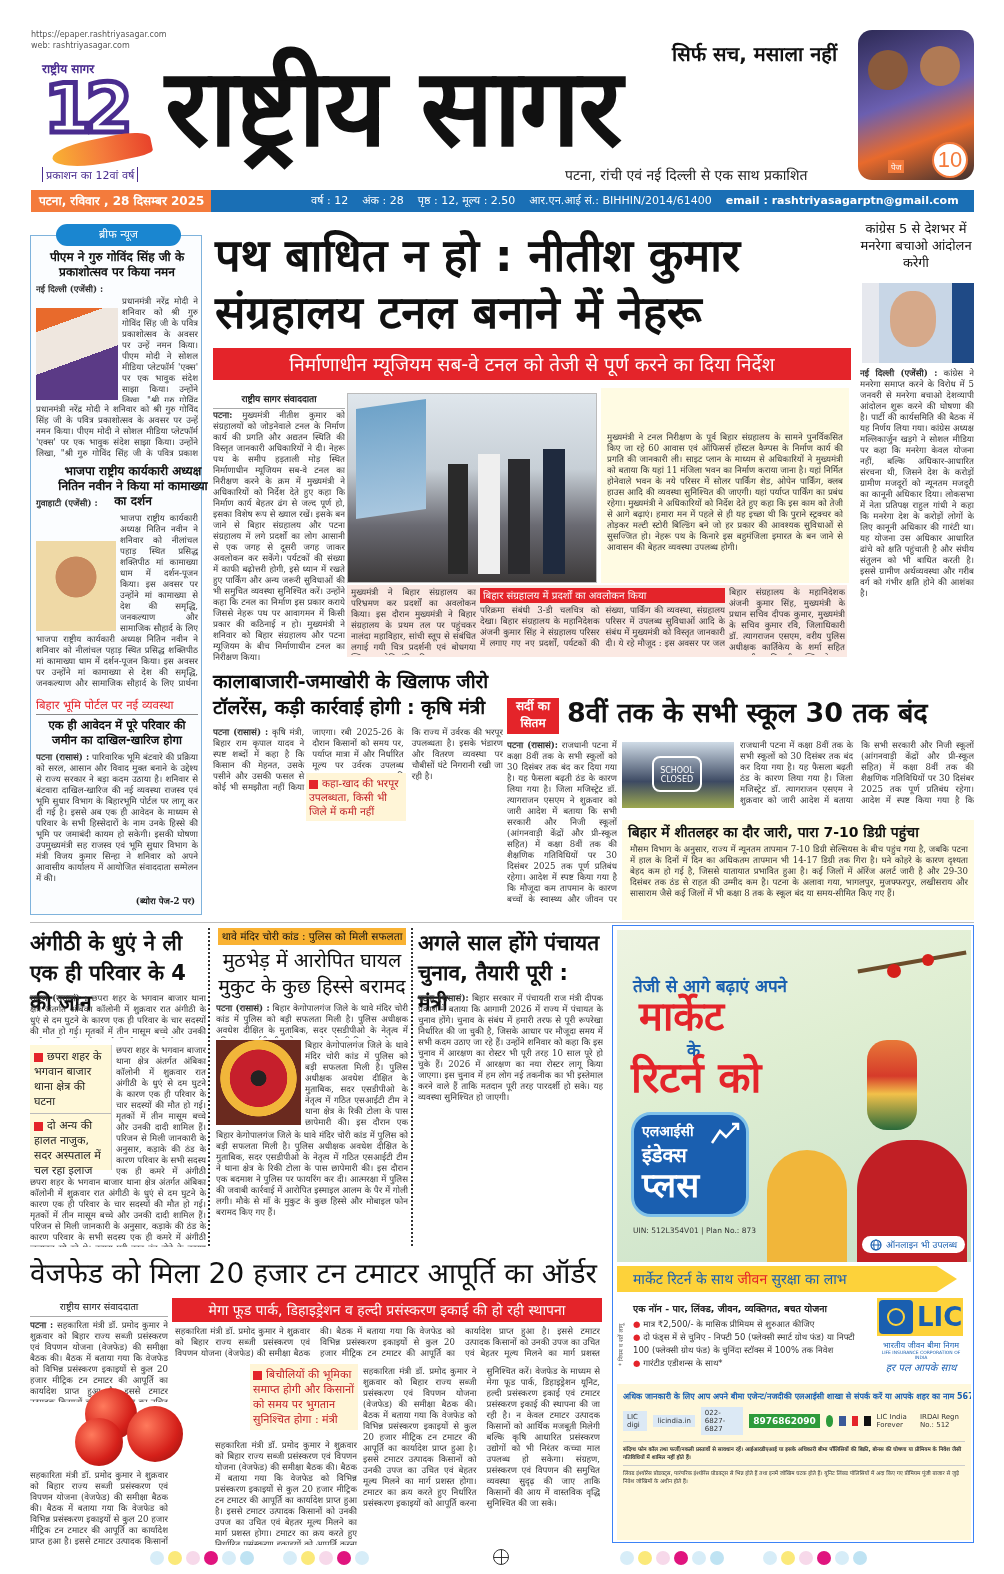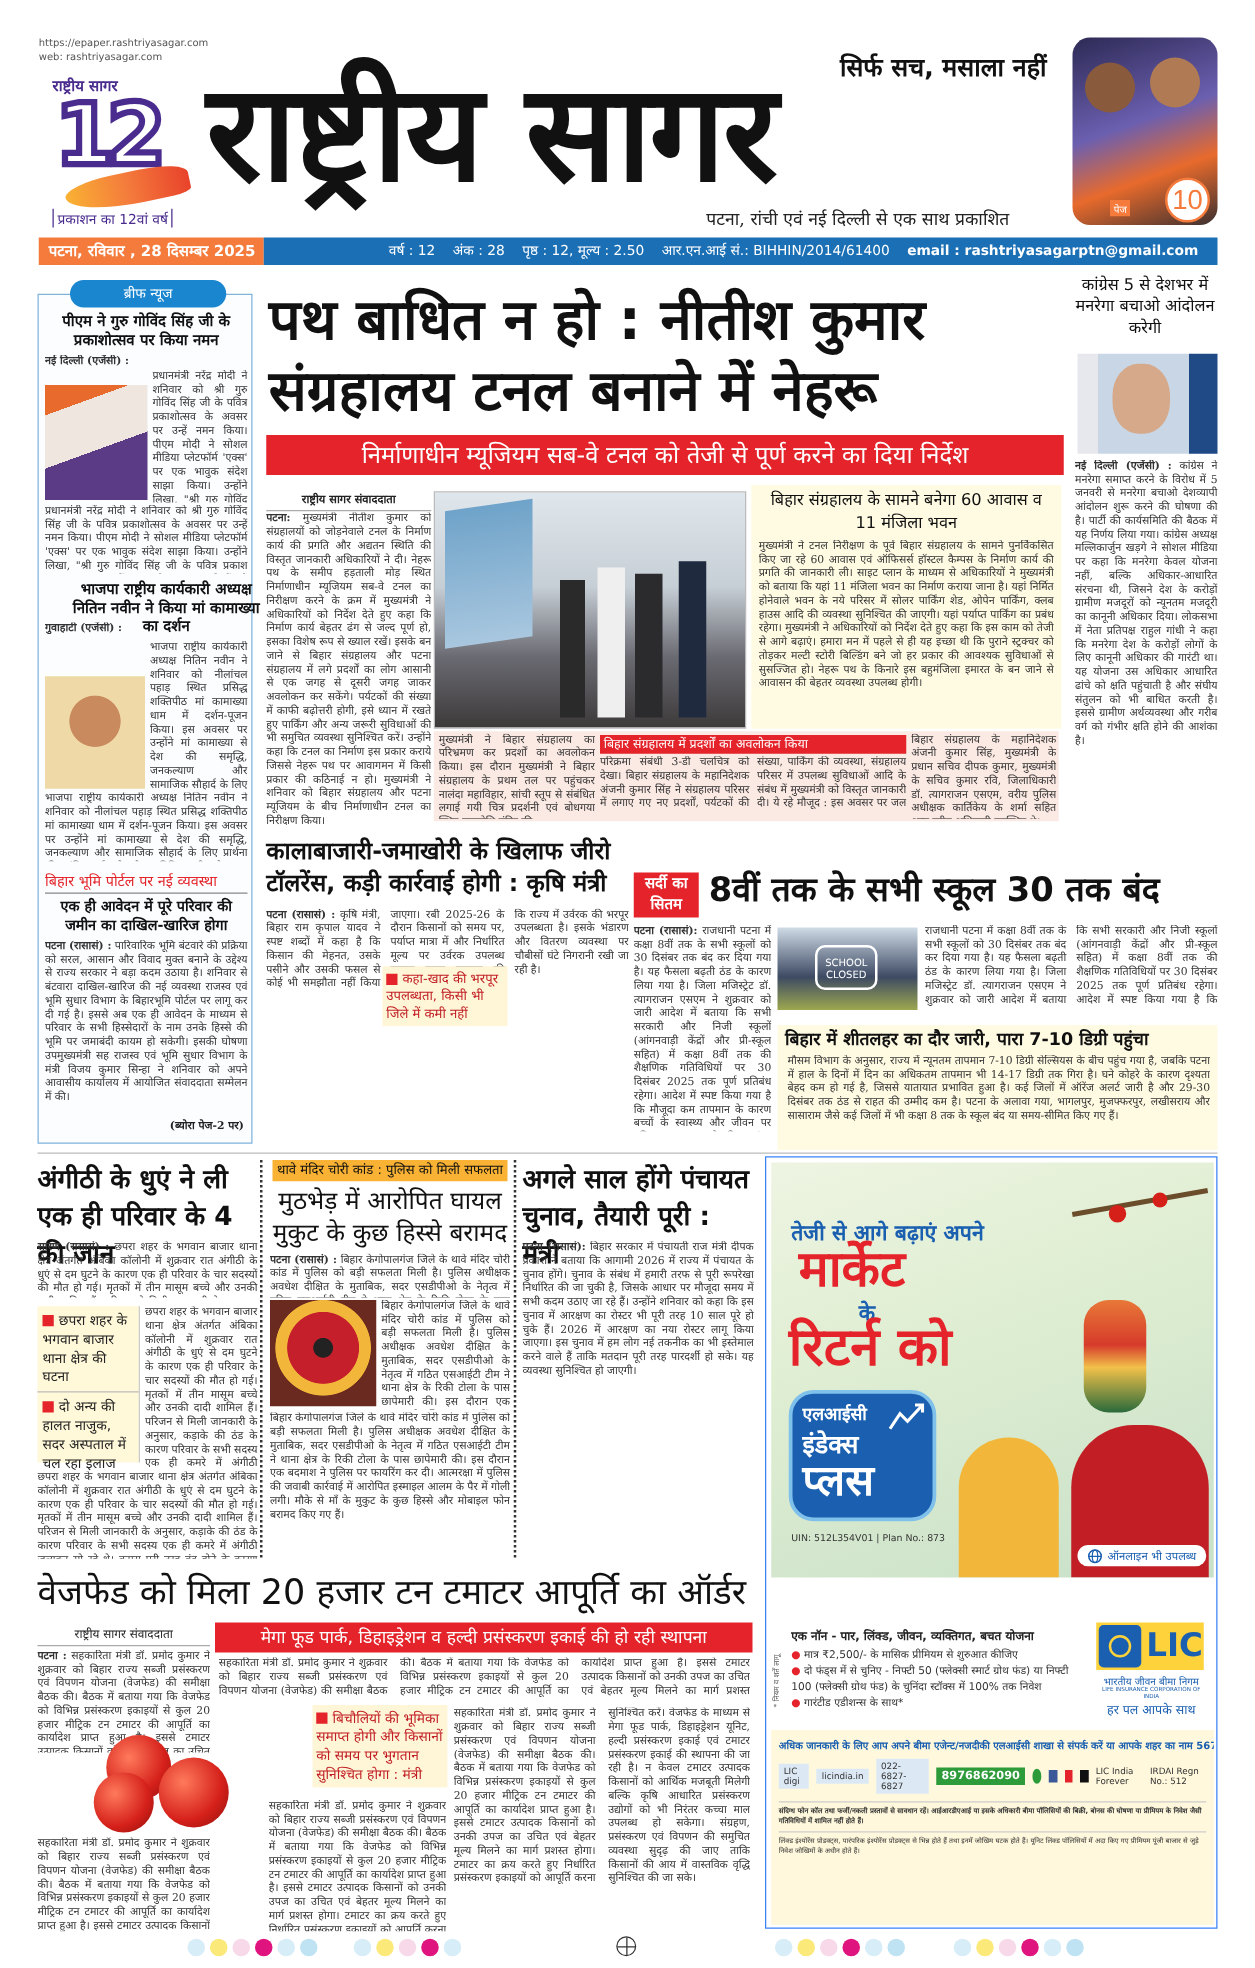--- a/index.html
+++ b/index.html
@@ -92,21 +92,20 @@
 </div>
 
 <div class="abs" style="left:347px;top:585px;width:500px;height:72px;background:#fbe9e3">
   <div class="body-text" style="position:absolute;left:4px;top:2px;width:125px;height:68px;overflow:hidden">मुख्यमंत्री ने बिहार संग्रहालय का परिभ्रमण कर प्रदर्शों का अवलोकन किया। इस दौरान मुख्यमंत्री ने बिहार संग्रहालय के प्रथम तल पर पहुंचकर नालंदा महाविहार, सांची स्तूप से संबंधित लगाई गयी चित्र प्रदर्शनी एवं बोधगया स्थित महाबोधि मंदिर की</div>
   <div class="redbar" style="position:absolute;left:133px;top:3px;width:245px;height:15px;font-size:10px;line-height:15px;padding-left:3px;white-space:nowrap;overflow:hidden">बिहार संग्रहालय में प्रदर्शों का अवलोकन किया</div>
   <div class="body-text" style="position:absolute;left:133px;top:20px;width:245px;height:50px;overflow:hidden;column-count:2;column-gap:6px">परिक्रमा संबंधी 3-डी चलचित्र को देखा। बिहार संग्रहालय के महानिदेशक अंजनी कुमार सिंह ने संग्रहालय परिसर में लगाए गए नए प्रदर्शों, पर्यटकों की संख्या, पार्किंग की व्यवस्था, संग्रहालय परिसर में उपलब्ध सुविधाओं आदि के संबंध में मुख्यमंत्री को विस्तृत जानकारी दी। ये रहे मौजूद : इस अवसर पर जल संसाधन सह संसदीय कार्य मंत्री विजय कुमार चौधरी,</div>
   <div class="body-text" style="position:absolute;left:382px;top:2px;width:116px;height:68px;overflow:hidden">बिहार संग्रहालय के महानिदेशक अंजनी कुमार सिंह, मुख्यमंत्री के प्रधान सचिव दीपक कुमार, मुख्यमंत्री के सचिव कुमार रवि, जिलाधिकारी डॉ. त्यागराजन एसएम, वरीय पुलिस अधीक्षक कार्तिकेय के शर्मा सहित अन्य वरीय अधिकारी उपस्थित थे।</div>
 </div>
 
 <div class="abs" style="left:601px;top:388px;width:248px;height:195px;background:#fffbe3">
-  <div class="sans" style="padding:4px 6px 0;font-size:13px;line-height:18px;text-align:center;color:#111">बिहार संग्रहालय के सामने बनेगा 60 आवास व 11 मंजिला भवन</div>
   <div class="body-text" style="position:absolute;left:6px;top:44px;width:236px;height:148px;overflow:hidden">मुख्यमंत्री ने टनल निरीक्षण के पूर्व बिहार संग्रहालय के सामने पुनर्विकसित किए जा रहे 60 आवास एवं ऑफिसर्स हॉस्टल कैम्पस के निर्माण कार्य की प्रगति की जानकारी ली। साइट प्लान के माध्यम से अधिकारियों ने मुख्यमंत्री को बताया कि यहां 11 मंजिला भवन का निर्माण कराया जाना है। यहां निर्मित होनेवाले भवन के नये परिसर में सोलर पार्किंग शेड, ओपेन पार्किंग, क्लब हाउस आदि की व्यवस्था सुनिश्चित की जाएगी। यहां पर्याप्त पार्किंग का प्रबंध रहेगा। मुख्यमंत्री ने अधिकारियों को निर्देश देते हुए कहा कि इस काम को तेजी से आगे बढ़ाएं। हमारा मन में पहले से ही यह इच्छा थी कि पुराने स्ट्रक्चर को तोड़कर मल्टी स्टोरी बिल्डिंग बने जो हर प्रकार की आवश्यक सुविधाओं से सुसज्जित हो। नेहरू पथ के किनारे इस बहुमंजिला इमारत के बन जाने से आवासन की बेहतर व्यवस्था उपलब्ध होगी।</div>
 </div>
 
 <div class="abs" style="left:858px;top:220px;width:116px">
   <div class="sans" style="font-size:13px;line-height:17px;text-align:center;color:#111">कांग्रेस 5 से देशभर में मनरेगा बचाओ आंदोलन करेगी</div>
 </div>
 <div class="abs" style="left:862px;top:283px;width:112px;height:80px;background:linear-gradient(90deg,#e6e8ee 0 15%,#c8d6e6 15% 80%,#1f4a86 80%)">
   <div style="position:absolute;left:28px;top:8px;width:46px;height:56px;border-radius:45%;background:#d6a98a"></div>
 </div>
 <div class="abs body-text" style="left:860px;top:368px;width:114px;height:300px;overflow:hidden"><b>नई दिल्ली (एजेंसी) :</b> <span>कांग्रेस ने मनरेगा समाप्त करने के विरोध में 5 जनवरी से मनरेगा बचाओ देशव्यापी आंदोलन शुरू करने की घोषणा की है। पार्टी की कार्यसमिति की बैठक में यह निर्णय लिया गया। कांग्रेस अध्यक्ष मल्लिकार्जुन खड़गे ने सोशल मीडिया पर कहा कि मनरेगा केवल योजना नहीं, बल्कि अधिकार-आधारित संरचना थी, जिसने देश के करोड़ों ग्रामीण मजदूरों को न्यूनतम मजदूरी का कानूनी अधिकार दिया। लोकसभा में नेता प्रतिपक्ष राहुल गांधी ने कहा कि मनरेगा देश के करोड़ों लोगों के लिए कानूनी अधिकार की गारंटी था। यह योजना उस अधिकार आधारित ढांचे को क्षति पहुंचाती है और संघीय संतुलन को भी बाधित करती है। इससे ग्रामीण अर्थव्यवस्था और गरीब वर्ग को गंभीर क्षति होने की आशंका है।</span></div>
@@ -194,38 +193,39 @@
     <div style="position:absolute;right:6px;top:306px;background:#fff;border-radius:12px;padding:2px 8px;font-size:9px;color:#1a5fb0;display:flex;align-items:center;gap:4px;font-family:'DejaVu Sans',sans-serif">
       <svg width="12" height="12">
           <circle cx="6" cy="6" r="5" fill="none" stroke="#1a5fb0" stroke-width="1.2"></circle>
           <ellipse cx="6" cy="6" rx="2.2" ry="5" fill="none" stroke="#1a5fb0"></ellipse>
           <line x1="1" y1="6" x2="11" y2="6" stroke="#1a5fb0"></line>
         </svg>
       <span>ऑनलाइन भी उपलब्ध</span>
     </div>
   </div>
 
+  <div class="sans" style="position:absolute;left:4px;top:340px;width:340px;height:26px;background:#fdd23a;clip-path:polygon(0 0,94% 0,100% 50%,94% 100%,0 100%);font-size:14px;line-height:26px;padding-left:16px;color:#1a5fb0;white-space:nowrap"><span>मार्केट रिटर्न के साथ </span><span style="color:#e4242a">जीवन</span><span> सुरक्षा का लाभ</span></div>
 
   <div class="sans" style="position:absolute;left:20px;top:376px;font-size:9.5px;font-weight:bold;color:#222">एक नॉन - पार, लिंक्ड, जीवन, व्यक्तिगत, बचत योजना</div>
   <ul class="sans" style="position:absolute;left:20px;top:392px;width:230px;font-size:8.5px;line-height:13px;color:#333;list-style:none">
     <li><span style="color:#e4242a">● </span><span>मात्र ₹2,500/- के मासिक प्रीमियम से शुरुआत कीजिए</span></li>
     <li><span style="color:#e4242a">● </span><span>दो फंड्स में से चुनिए - निफ्टी 50 (फ्लेक्सी स्मार्ट ग्रोथ फंड) या निफ्टी 100 (फ्लेक्सी ग्रोथ फंड) के चुनिंदा स्टॉक्स में 100% तक निवेश</span></li>
     <li><span style="color:#e4242a">● </span><span>गारंटीड एडीशन्स के साथ*</span></li>
   </ul>
   <div class="sans" style="position:absolute;left:4px;top:440px;font-size:6px;color:#555;transform:rotate(-90deg);transform-origin:left top;white-space:nowrap">* नियम व शर्तें लागू</div>
 
   <div style="position:absolute;left:264px;top:372px;width:86px;height:38px;background:#fdd23a;display:flex;align-items:center">
     <div style="width:34px;height:34px;margin-left:2px;background:#1a5fb0;border-radius:4px;display:flex;align-items:center;justify-content:center">
         <div style="width:18px;height:18px;border-radius:50%;border:2px solid #fdd23a"></div>
       </div>
     <div class="sans" style="font-size:26px;font-weight:bold;color:#1a5fb0;padding-left:4px">LIC</div>
   </div>
   <div class="sans" style="position:absolute;left:262px;top:413px;width:92px;font-size:8px;color:#1a5fb0;text-align:center">भारतीय जीवन बीमा निगम</div>
   <div class="sans" style="position:absolute;left:262px;top:424px;width:92px;font-size:4.5px;color:#1a5fb0;text-align:center">LIFE INSURANCE CORPORATION OF INDIA</div>
-  <div style="position:absolute;left:262px;top:434px;width:92px;font-size:10px;color:#1a5fb0;text-align:center;">हर पल आपके साथ</div>
+  <div style="position:absolute;left:262px;top:434px;width:92px;font-size:10px;color:#1a5fb0;text-align:center;font-style:italic">हर पल आपके साथ</div>
 
   <div style="position:absolute;left:4px;top:458px;width:354px;height:156px;background:#fff8dc">
     <div class="sans" style="padding:6px 6px 0;font-size:8px;color:#1a5fb0;font-weight:bold;white-space:nowrap;overflow:hidden">अधिक जानकारी के लिए आप अपने बीमा एजेन्ट/नजदीकी एलआईसी शाखा से संपर्क करें या आपके शहर का नाम 56767474 पर एसएमएस करें</div>
     <div style="display:flex;align-items:center;gap:6px;padding:6px;font-family:'DejaVu Sans',sans-serif;font-size:7px;color:#333">
       <span style="background:#dce9f5;padding:2px 4px">LIC digi</span>
       <span style="background:#dce9f5;padding:2px 4px">licindia.in</span>
       <span style="background:#dce9f5;padding:2px 4px">022-6827-6827</span>
       <span style="background:#2e9b3b;color:#fff;padding:2px 4px;font-weight:bold;font-size:9px">8976862090</span>
       <span style="width:12px;height:12px;border-radius:50%;background:#2e9b3b;display:inline-block"></span>
       <span style="width:10px;height:10px;background:#3b5998;display:inline-block"></span>

